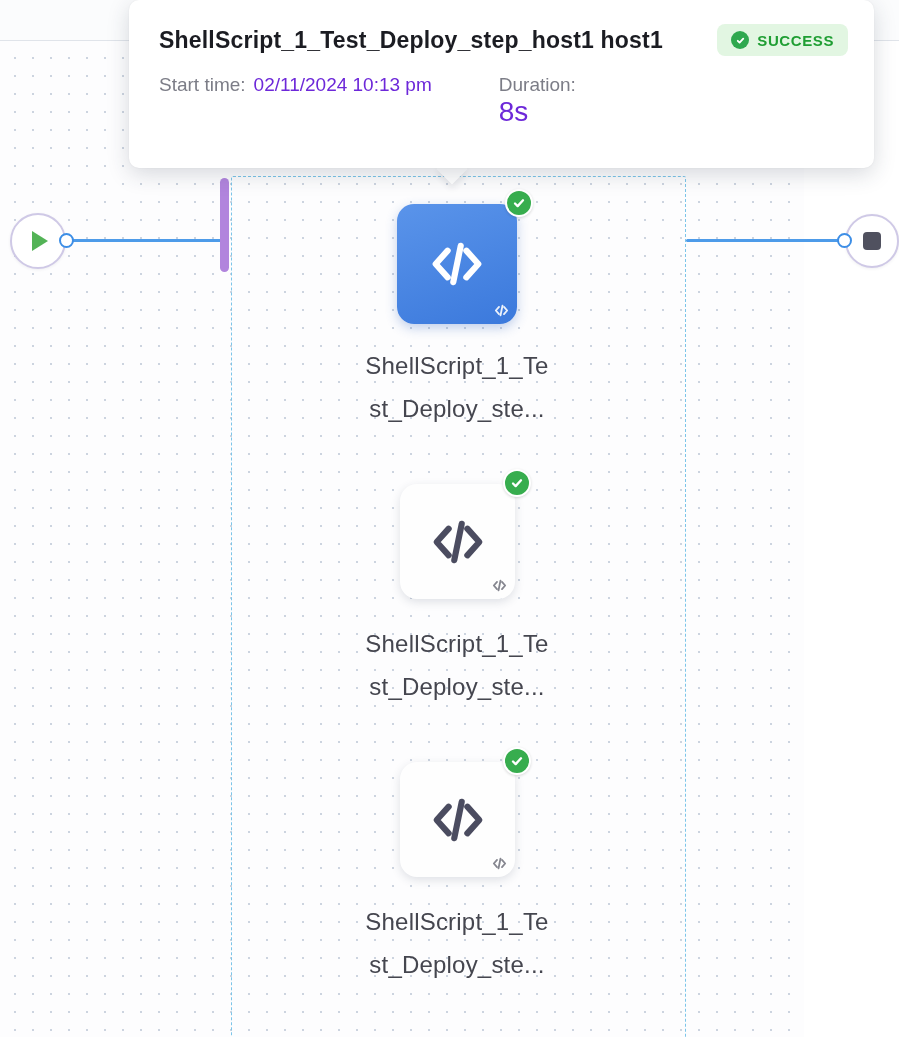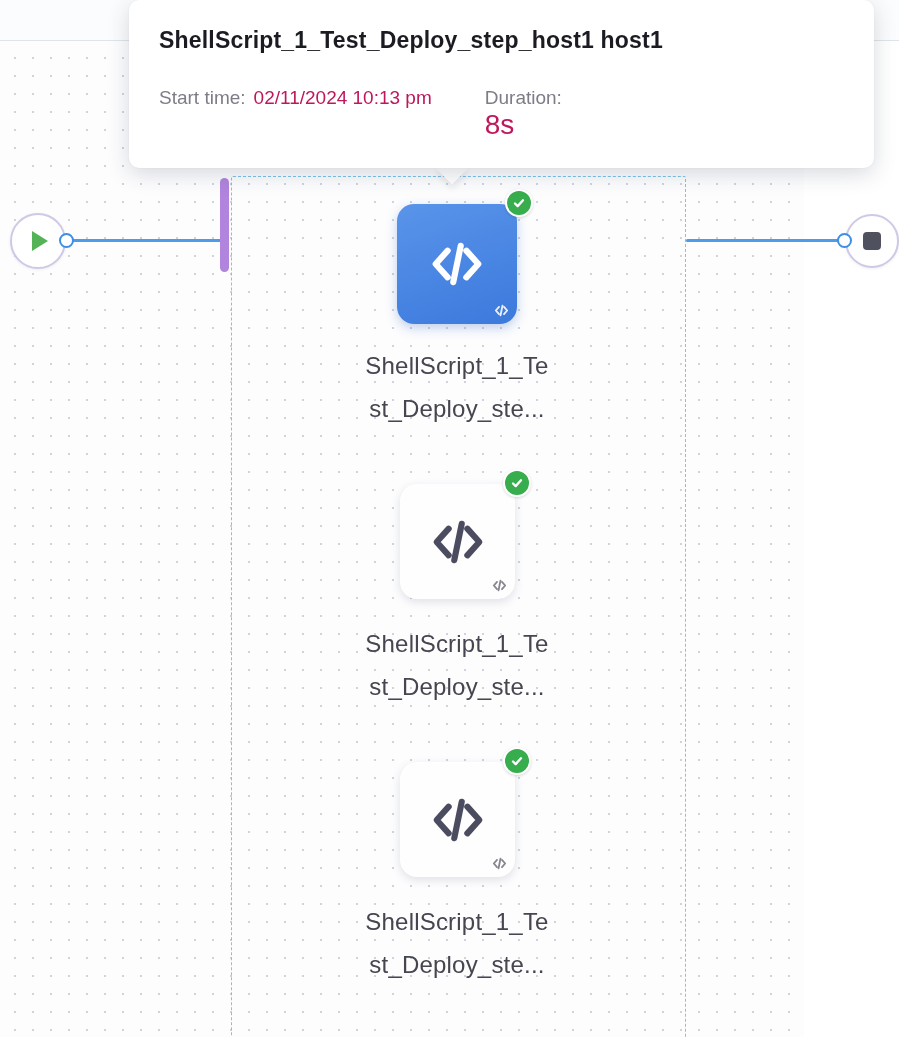--- a/index.html
+++ b/index.html
@@ -117,26 +117,26 @@
   }
   .status-badge .badge-text{
     color:#1f9e33;font-weight:bold;font-size:15px;letter-spacing:0.6px;
   }
   .badge-check{
     width:18px;height:18px;border-radius:50%;background:#2fa84f;
     display:flex;align-items:center;justify-content:center;
   }
   .badge-check svg{width:11px;height:11px;display:block;}
   .tooltip-meta{
-    margin-top:25px;display:flex;align-items:baseline;gap:53px;
+    margin-top:12px;display:flex;align-items:baseline;gap:67px;
     font-size:19px;
   }
   .meta-group{display:flex;align-items:baseline;gap:8px;}
   .meta-label{color:#7c7d87;}
-  .meta-value{color:#be185d;}
+  .meta-value{color:#6d28d9;}
   .meta-group.duration{gap:0;flex-direction:column;}
   .meta-group.duration .meta-value{font-size:28px;}
 </style>
 </head>
 <body>
 
 <div class="screen">
 
   <div class="topbar"></div>
 
@@ -223,20 +223,28 @@
       <div>ShellScript_1_Te</div>
       <div>st_Deploy_ste...</div>
     </div>
 
   </div>
 
   <div class="tooltip">
     <div class="tooltip-arrow"></div>
     <div class="tooltip-box">
       <div class="tooltip-title">ShellScript_1_Test_Deploy_step_host1 host1</div>
+      <div class="status-badge">
+        <div class="badge-check">
+          <svg viewBox="0 0 18 18" fill="none" stroke="#ffffff" stroke-width="3" stroke-linecap="round" stroke-linejoin="round">
+            <polyline points="4.5,9.5 7.5,12.5 13.5,6"></polyline>
+          </svg>
+        </div>
+        <span class="badge-text">SUCCESS</span>
+      </div>
       <div class="tooltip-meta">
         <div class="meta-group">
           <span class="meta-label">Start time:</span>
           <span class="meta-value">02/11/2024 10:13 pm</span>
         </div>
         <div class="meta-group duration">
           <span class="meta-label">Duration:</span>
           <span class="meta-value">8s</span>
         </div>
       </div>

